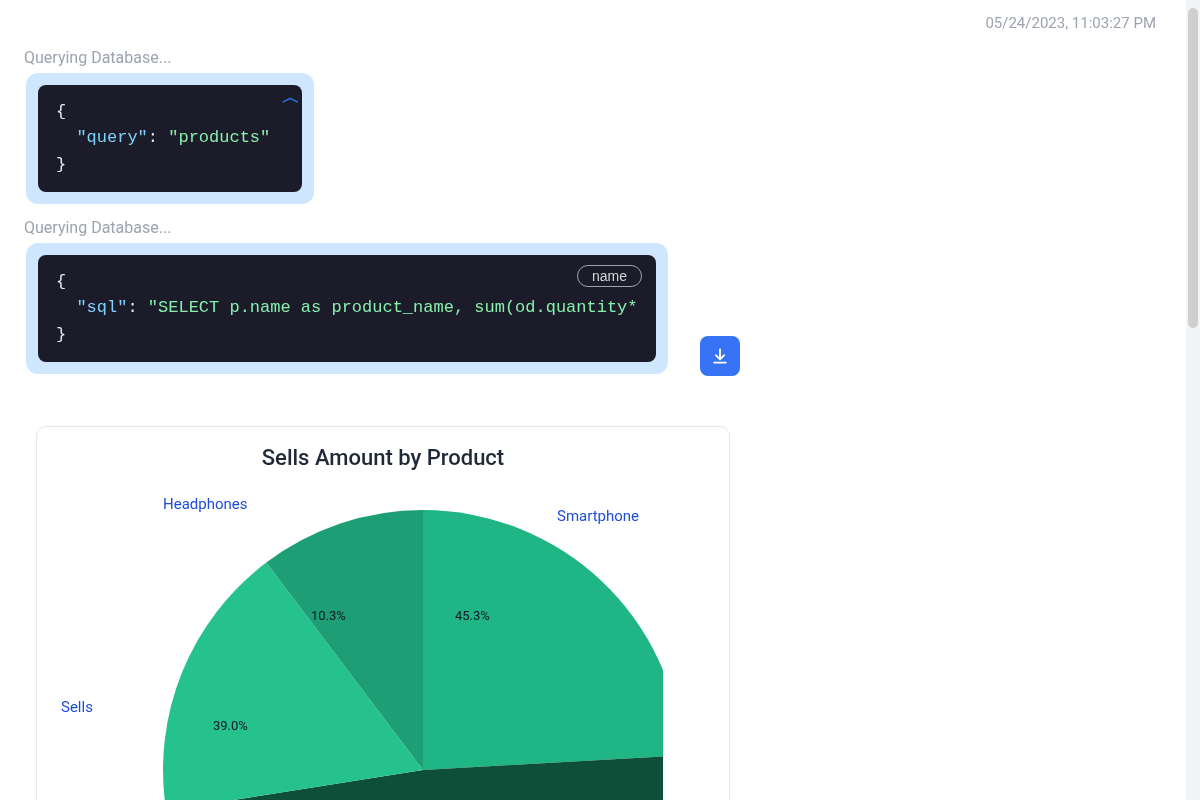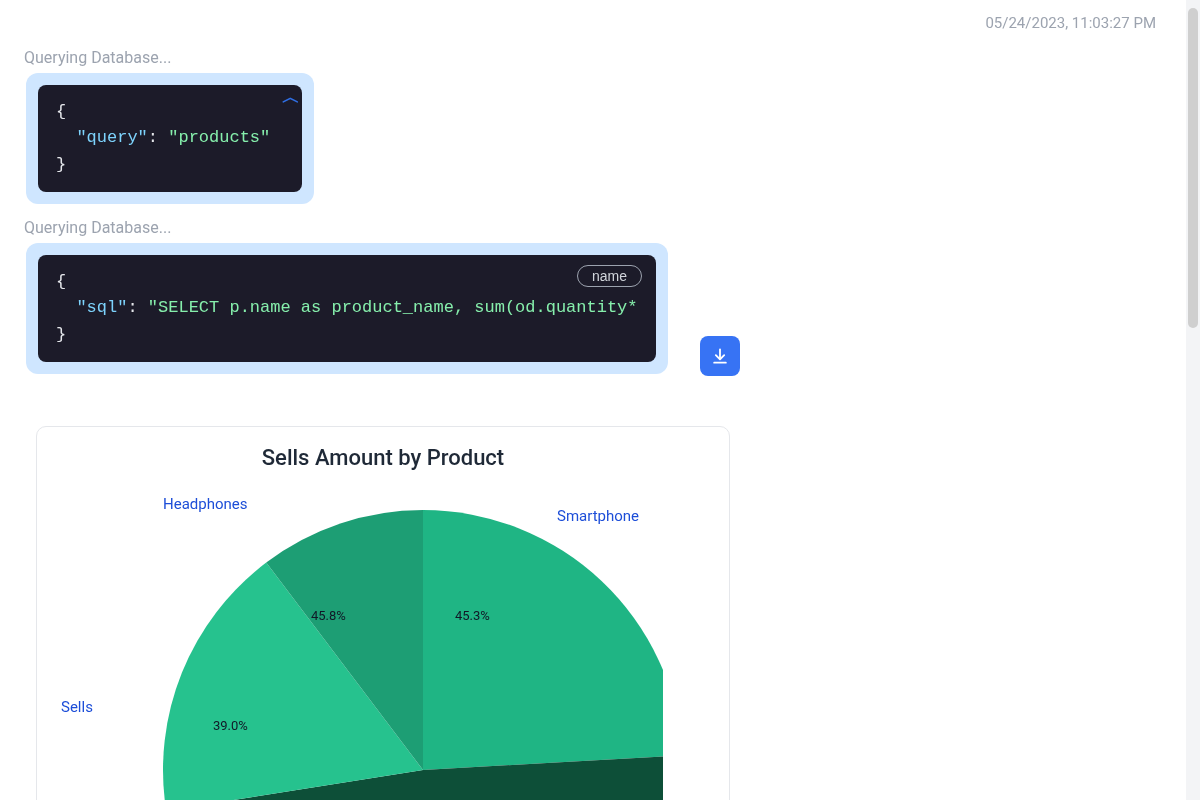--- a/index.html
+++ b/index.html
@@ -187,19 +187,19 @@
         <path d="M 320 290 L 579.5844030283336 275.30518103467364 A 260 260 0 0 1 63.20103144526422 330.67296091046006 Z" fill="#0d4f38"></path>
         <path d="M 320 290 L 63.20103144526422 330.67296091046006 A 260 260 0 0 1 163.23831916085362 82.57344571997152 Z" fill="#26c28e"></path>
         <path d="M 320 290 L 163.23831916085362 82.57344571997152 A 260 260 0 0 1 319.99999999999994 30 Z" fill="#1d9e74"></path>
       </svg>
 
     <span class="pie-label" style="top:27px; left:500px;">Smartphone</span>
     <span class="pie-label" style="top:15px; left:106px;">Headphones</span>
     <span class="pie-label" style="top:218px; left:4px;">Sells</span>
 
     <span class="pct-label" style="top:128px; left:398px;">45.3%</span>
-    <span class="pct-label" style="top:128px; left:254px;">45.8%</span>
+    <span class="pct-label" style="top:128px; left:254px;">10.3%</span>
     <span class="pct-label" style="top:238px; left:156px;">39.0%</span>
   </div>
 </div>
 
 
 
 
 </body></html>

